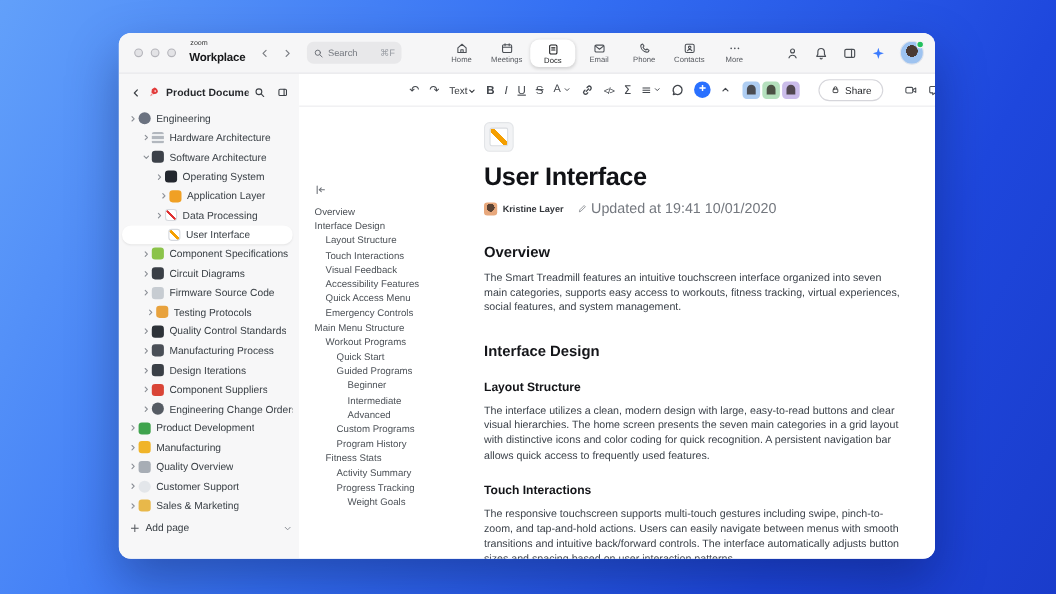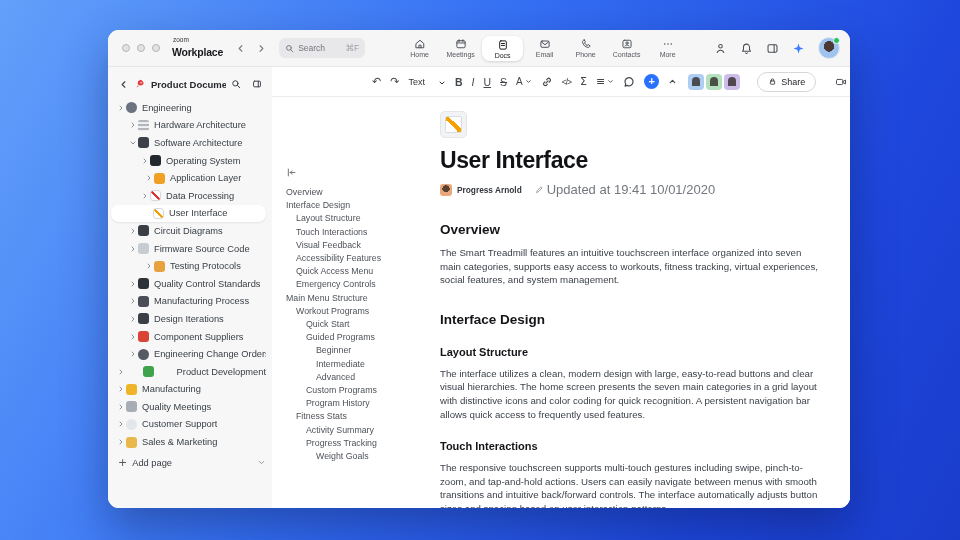--- a/index.html
+++ b/index.html
@@ -74,21 +74,21 @@
   .toolbar {
     height:30px; border-bottom:1px solid #ececee; display:flex; align-items:center;
     padding:0 12px 0 100px; gap:9px; color:#43474d; flex:0 0 auto;
   }
   .tbtn { display:flex; align-items:center; gap:2px; font-size:10px; color:#43474d; }
   .tbtn b { font-size:10.5px; }
   .tbtn i { font-style:italic; font-size:10.5px; }
   .tbtn u { font-size:10.5px; }
   .tbtn s { font-size:10.5px; }
   .glyph { font-size:11px; font-family:"DejaVu Sans",sans-serif; }
-  .textdrop { font-size:9px; color:#33363b; display:flex; align-items:flex-end; gap:13px; }
+  .textdrop { font-size:9px; color:#33363b; display:flex; align-items:flex-end; gap:0; }
   .ai-plus { width:15px; height:15px; border-radius:50%; background:#2970ff; color:#fff; font-size:11px; line-height:14px; text-align:center; font-weight:700; }
   .collab { display:flex; margin-left:auto; }
   .collab .cav { width:16px; height:16px; border-radius:4px; margin-left:2px; position:relative; }
   .cav::after { content:""; position:absolute; left:4px; top:3px; width:8px; height:9px; border-radius:4px 4px 0 0; background:rgba(40,32,28,.75); }
   .sharebtn {
     margin-left:8px; border:1px solid #d6d6db; border-radius:12px; height:20px;
     display:flex; align-items:center; gap:4px; padding:0 10px; font-size:9px; color:#26282c; background:#fff;
   }
   .rt { display:flex; align-items:center; gap:10px; margin-left:10px; color:#4b4f55; }
   
@@ -335,33 +335,42 @@
             <span class="chev"></span>
             <span class="chip stripe-orange"></span>
             <span class="lab">User Interface</span>
           </div>
           <div class="trow" style="padding-left: 20px;">
             <span class="chev">
               <svg viewBox="0 0 16 16" width="8" height="8" fill="none" stroke="currentColor" stroke-width="2" stroke-linecap="round" stroke-linejoin="round">
                 <path d="M6 4l4 4-4 4"></path>
               </svg>
             </span>
+            <span class="chip" style="background: rgb(139, 195, 74);"></span>
+            <span class="lab">Component Specifications</span>
+          </div>
+          <div class="trow" style="padding-left: 20px;">
+            <span class="chev">
+              <svg viewBox="0 0 16 16" width="8" height="8" fill="none" stroke="currentColor" stroke-width="2" stroke-linecap="round" stroke-linejoin="round">
+                <path d="M6 4l4 4-4 4"></path>
+              </svg>
+            </span>
             <span class="chip" style="background: rgb(58, 63, 70);"></span>
             <span class="lab">Circuit Diagrams</span>
           </div>
           <div class="trow" style="padding-left: 20px;">
             <span class="chev">
               <svg viewBox="0 0 16 16" width="8" height="8" fill="none" stroke="currentColor" stroke-width="2" stroke-linecap="round" stroke-linejoin="round">
                 <path d="M6 4l4 4-4 4"></path>
               </svg>
             </span>
             <span class="chip" style="background: rgb(199, 204, 210);"></span>
             <span class="lab">Firmware Source Code</span>
           </div>
-          <div class="trow" style="padding-left: 36px;">
+          <div class="trow" style="padding-left: 24px;">
             <span class="chev">
               <svg viewBox="0 0 16 16" width="8" height="8" fill="none" stroke="currentColor" stroke-width="2" stroke-linecap="round" stroke-linejoin="round">
                 <path d="M6 4l4 4-4 4"></path>
               </svg>
             </span>
             <span class="chip" style="background: rgb(232, 162, 61);"></span>
             <span class="lab">Testing Protocols</span>
           </div>
           <div class="trow" style="padding-left: 20px;">
             <span class="chev">
@@ -401,21 +410,21 @@
           </div>
           <div class="trow" style="padding-left: 20px;">
             <span class="chev">
               <svg viewBox="0 0 16 16" width="8" height="8" fill="none" stroke="currentColor" stroke-width="2" stroke-linecap="round" stroke-linejoin="round">
                 <path d="M6 4l4 4-4 4"></path>
               </svg>
             </span>
             <span class="chip round" style="background: rgb(85, 91, 99);"></span>
             <span class="lab">Engineering Change Orders</span>
           </div>
-          <div class="trow" style="padding-left: 8px; justify-content: space-between;">
+          <div class="trow" style="padding-left: 8px;">
             <span class="chev">
               <svg viewBox="0 0 16 16" width="8" height="8" fill="none" stroke="currentColor" stroke-width="2" stroke-linecap="round" stroke-linejoin="round">
                 <path d="M6 4l4 4-4 4"></path>
               </svg>
             </span>
             <span class="chip" style="background: rgb(63, 163, 77);"></span>
             <span class="lab">Product Development</span>
           </div>
           <div class="trow" style="padding-left: 8px;">
             <span class="chev">
@@ -426,21 +435,21 @@
             <span class="chip" style="background: rgb(240, 180, 41);"></span>
             <span class="lab">Manufacturing</span>
           </div>
           <div class="trow" style="padding-left: 8px;">
             <span class="chev">
               <svg viewBox="0 0 16 16" width="8" height="8" fill="none" stroke="currentColor" stroke-width="2" stroke-linecap="round" stroke-linejoin="round">
                 <path d="M6 4l4 4-4 4"></path>
               </svg>
             </span>
             <span class="chip" style="background: rgb(167, 173, 181);"></span>
-            <span class="lab">Quality Meetings</span>
+            <span class="lab">Quality Overview</span>
           </div>
           <div class="trow" style="padding-left: 8px;">
             <span class="chev">
               <svg viewBox="0 0 16 16" width="8" height="8" fill="none" stroke="currentColor" stroke-width="2" stroke-linecap="round" stroke-linejoin="round">
                 <path d="M6 4l4 4-4 4"></path>
               </svg>
             </span>
             <span class="chip round" style="background: rgb(227, 230, 234);"></span>
             <span class="lab">Customer Support</span>
           </div>
@@ -593,21 +602,21 @@
               <div class="toc-item" style="padding-left: 20px;">Activity Summary</div>
               <div class="toc-item" style="padding-left: 20px;">Progress Tracking</div>
               <div class="toc-item" style="padding-left: 30px;">Weight Goals</div>
             </div>
         </div>
         <div class="doc">
           <div class="doc-emoji"></div>
           <div class="doc-title">User Interface</div>
           <div class="doc-meta">
             <span class="author-av"></span>
-            <span class="author">Progress Arnold</span>
+            <span class="author">Kristine Layer</span>
             <span class="updated">
               <span id="editIc">
                   <svg viewBox="0 0 16 16" width="9" height="9" fill="none" stroke="currentColor" stroke-width="1.2" stroke-linecap="round" stroke-linejoin="round">
                     <path d="M3.2 12.8l.7-2.7 6.8-6.8 2 2-6.8 6.8z"></path>
                   </svg>
                 </span>
               <span>Updated at 19:41 10/01/2020</span>
             </span>
           </div>
           <div id="docBlocks">

